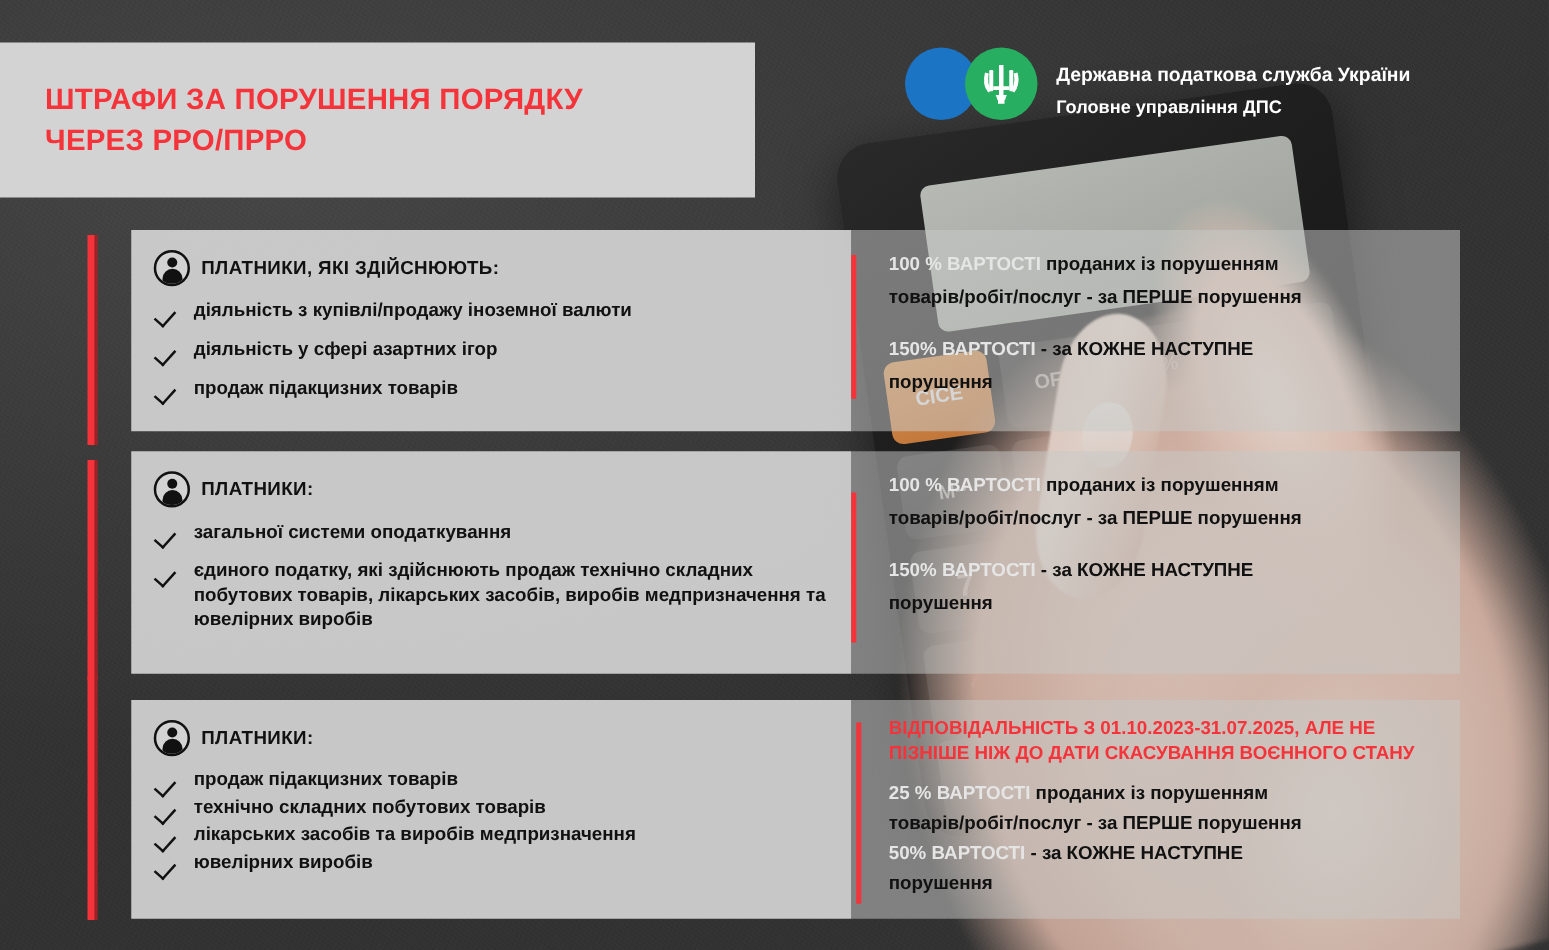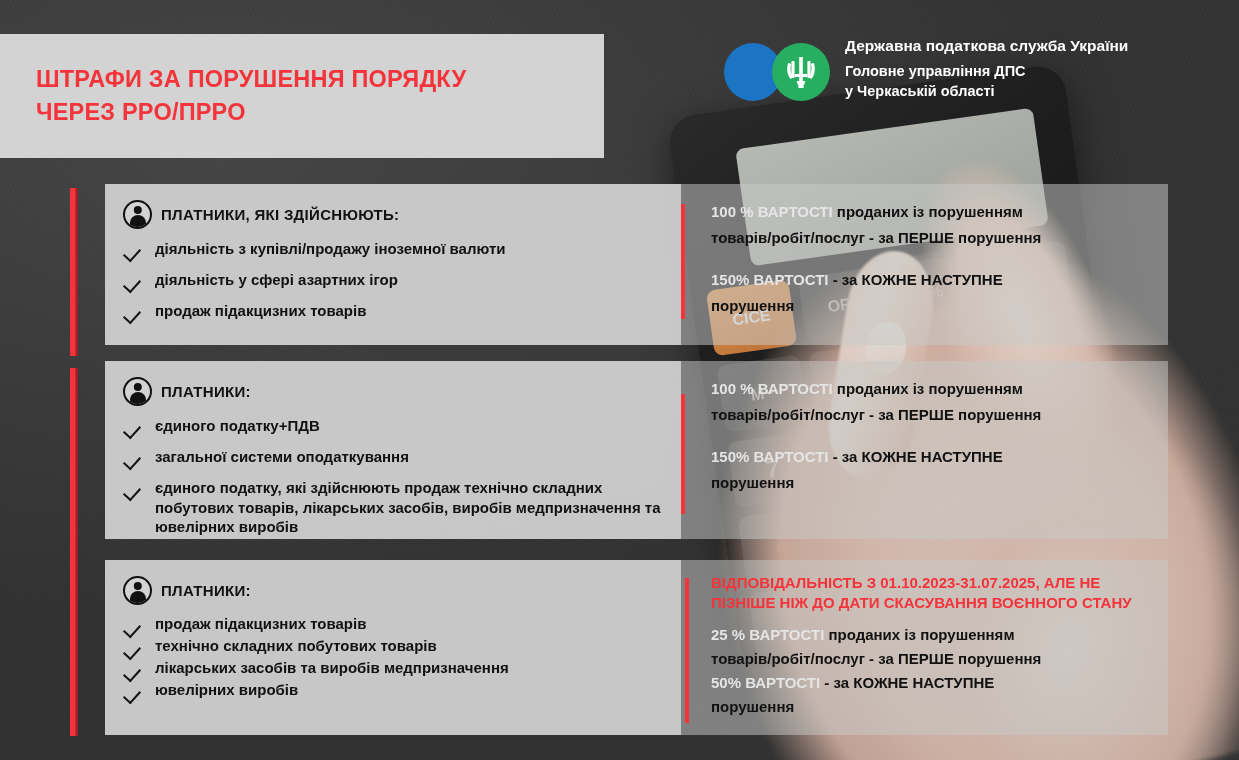--- a/index.html
+++ b/index.html
@@ -185,21 +185,20 @@
             <rect x="22.6" y="31" width="12.8" height="3"></rect>
             <path d="M24.6 38 h8.8 l-1.4 4 h-6z"></path>
             <rect x="26.4" y="42" width="5.2" height="3"></rect>
           </g>
         </svg>
       </div>
     </div>
     <div class="logo-text">
       <div class="logo-l1">Державна податкова служба України</div>
       <div class="logo-l2">Головне управління ДПС</div>
-      <div class="logo-l2">у Черкаській області</div>
     </div>
   </div>
 
   <div class="accent a1"></div>
   <div class="accent a2"></div>
   <div class="accent a3"></div>
 
   <div class="panel p1">
     <div class="left">
       <div class="lcol">
@@ -239,24 +238,20 @@
 
   <div class="panel p2">
     <div class="left">
       <div class="lcol">
         <div class="head">
           <span class="person-icon"></span>
           <span class="head-label">ПЛАТНИКИ:</span>
         </div>
         <div class="item">
           <span class="chk"></span>
-          <span class="item-txt">єдиного податку+ПДВ</span>
-        </div>
-        <div class="item">
-          <span class="chk"></span>
           <span class="item-txt">загальної системи оподаткування</span>
         </div>
         <div class="item">
           <span class="chk"></span>
           <span class="item-txt">єдиного податку, які здійснюють продаж технічно складних побутових товарів, лікарських засобів, виробів медпризначення та ювелірних виробів</span>
         </div>
       </div>
     </div>
     <div class="right">
       <div class="rcol">

